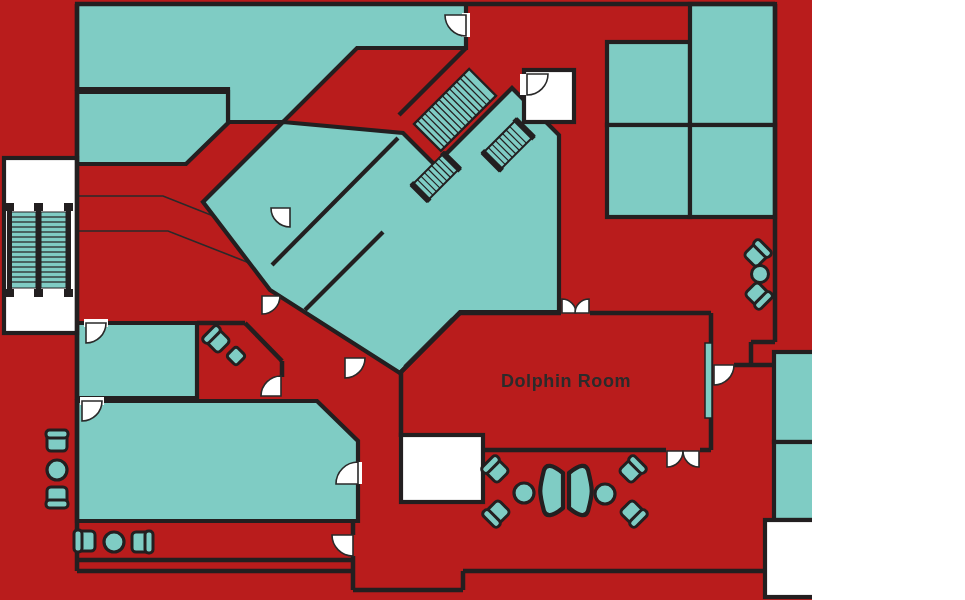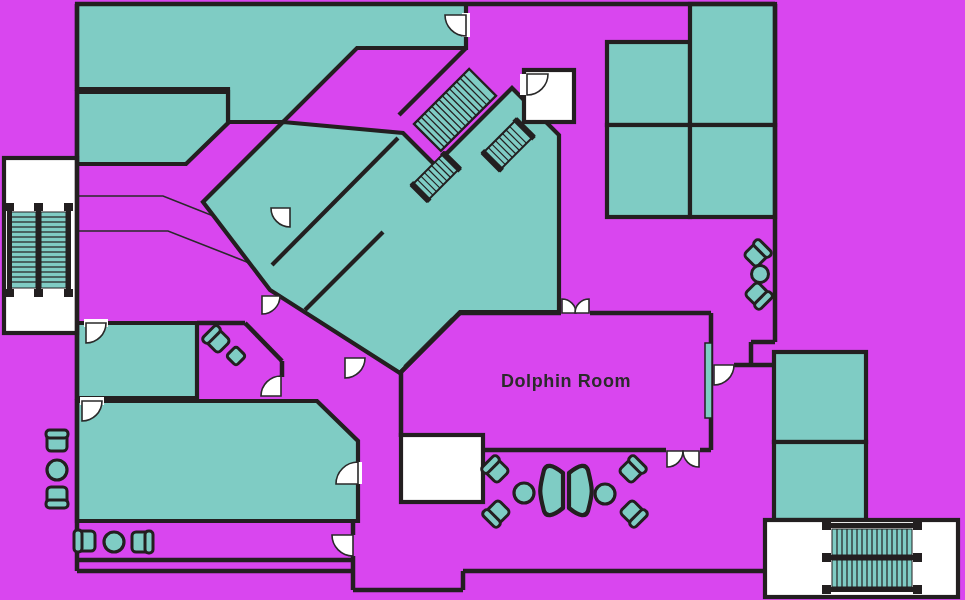--- a/index.html
+++ b/index.html
@@ -1,16 +1,16 @@
 <!DOCTYPE html>
 <html><head>
 <meta charset="utf-8">
 <style>
   html,body{margin:0;padding:0;background:#ffffff;}
-  .stage{position:relative;width:965px;height:600px;background:#d946ef;overflow:hidden;
+  .stage{position:relative;width:812px;height:600px;background:#b91c1c;overflow:hidden;
          font-family:"Liberation Sans", sans-serif;}
   svg{display:block;}
   text.room-label{font-family:"Liberation Sans","DejaVu Sans",sans-serif;
                   font-weight:bold;font-size:18px;letter-spacing:0.6px;fill:#2b2b2b;}
 </style>
 </head>
 <body>
 
 <div class="stage">
 <svg width="965" height="600" viewBox="0 0 965 600">

